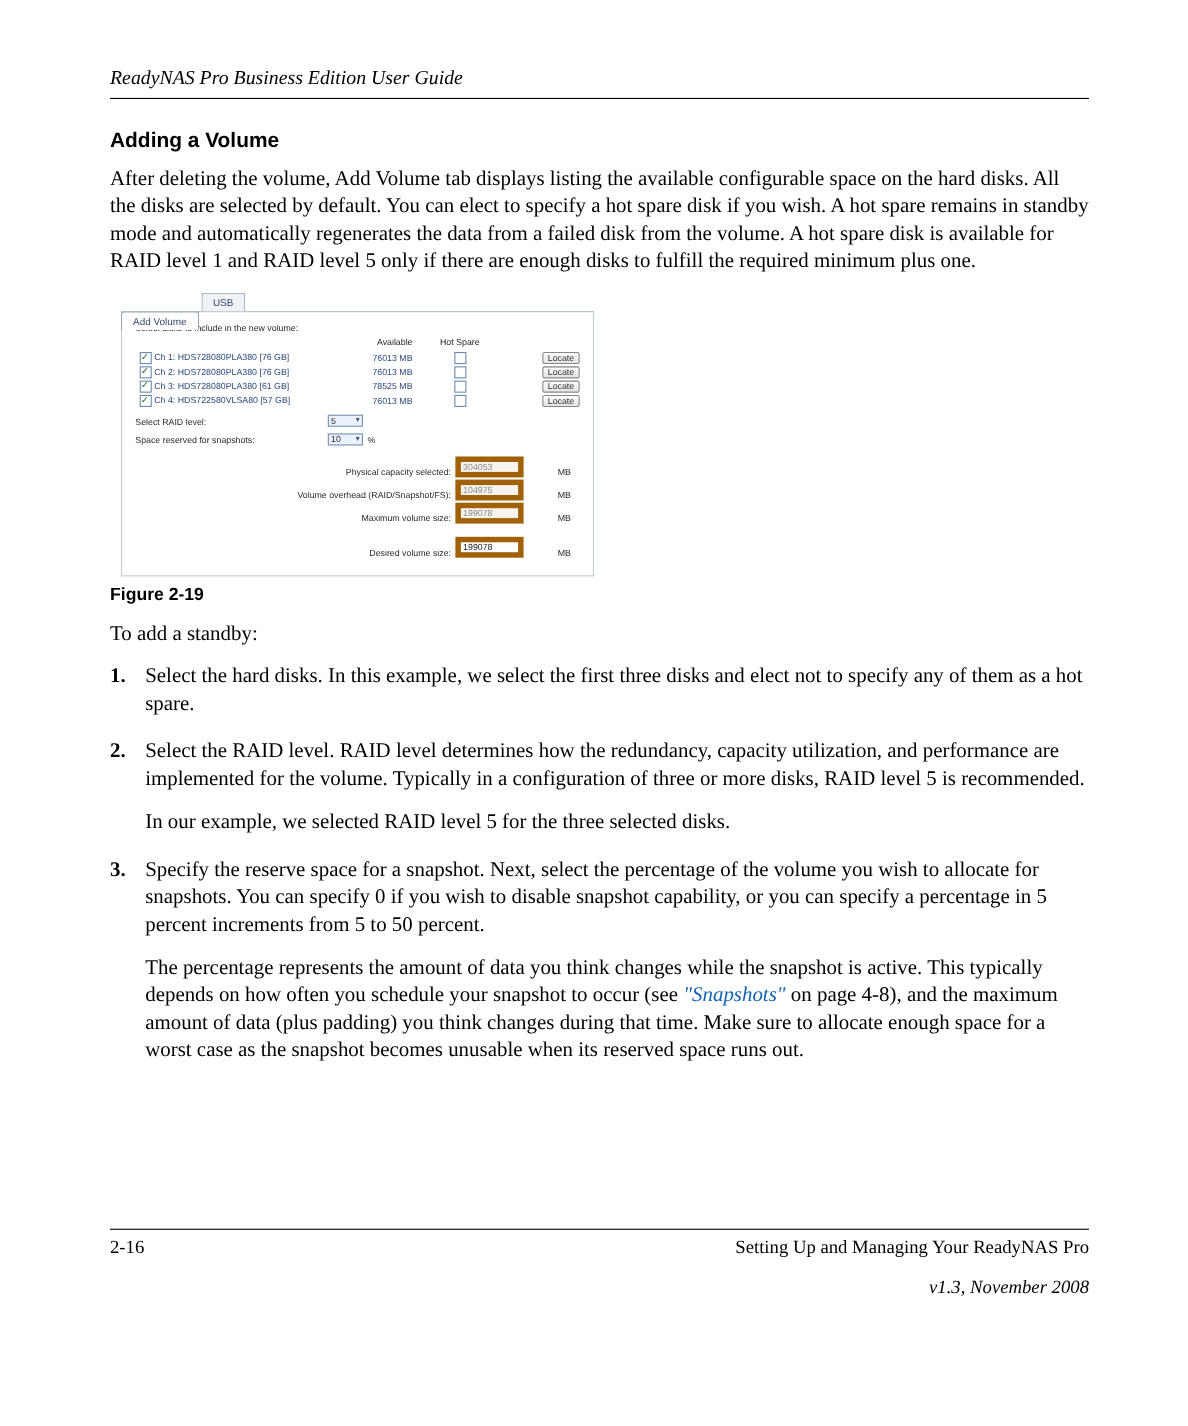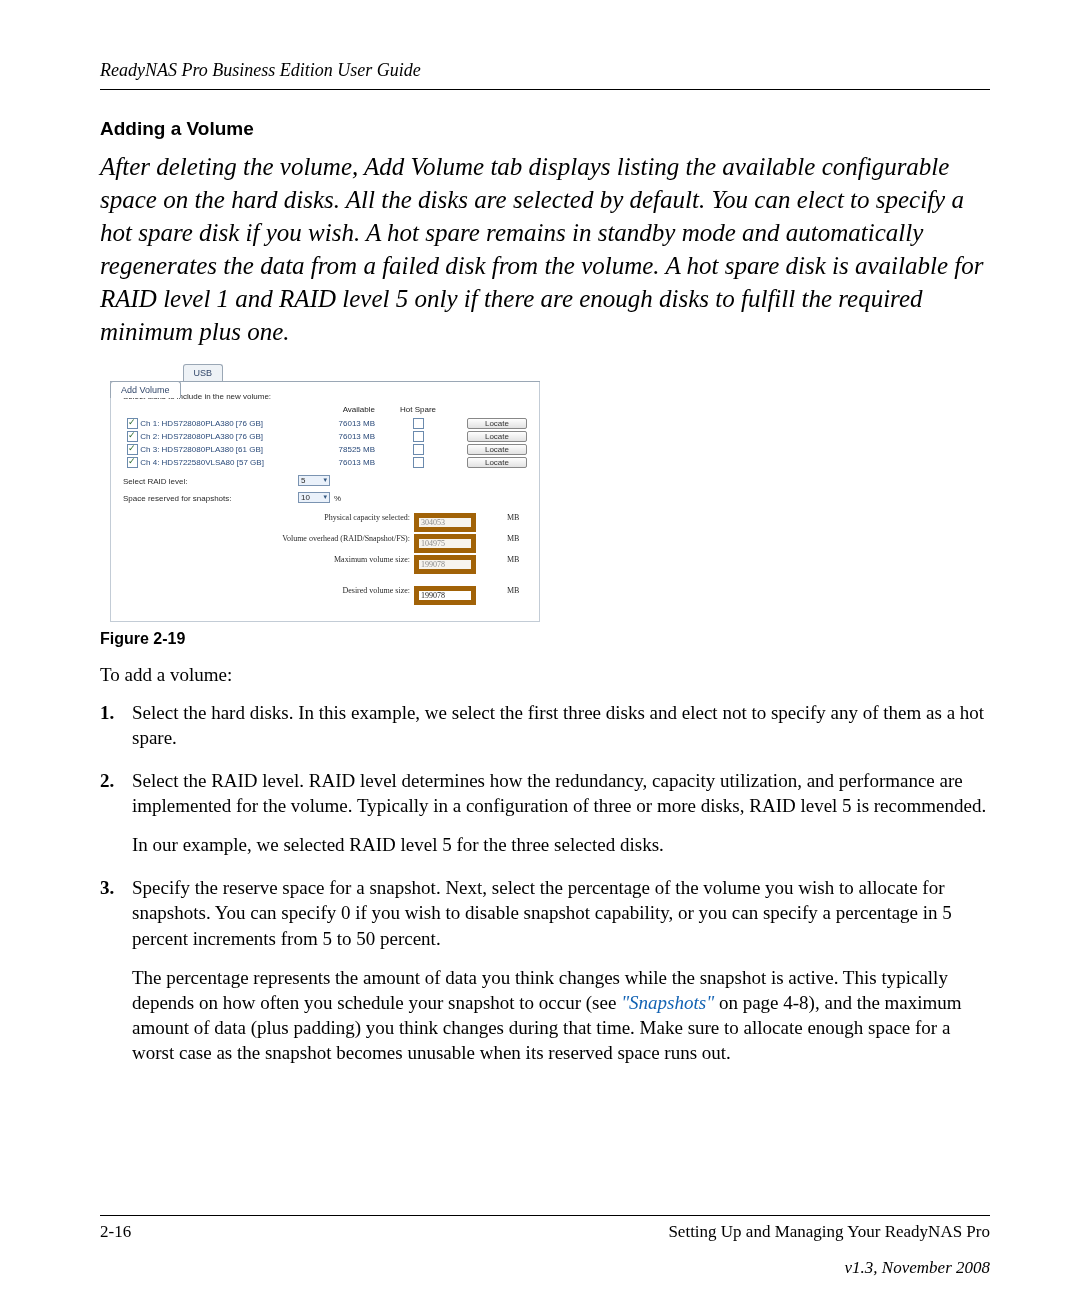--- a/index.html
+++ b/index.html
@@ -22,24 +22,23 @@
     border-top: 1.5px solid #000;
     margin: 0 0 28px 0;
   }
   .section-title {
     font-family: Arial, Helvetica, sans-serif;
     font-weight: bold;
     font-size: 19px;
     margin-bottom: 10px;
   }
   .body-para {
-    font-size: 25px;
+    font-size: 19px;
     line-height: 1.32;
     margin-bottom: 16px;
-    font-style: italic;
   }
   .figure-caption {
     font-family: Arial, Helvetica, sans-serif;
     font-weight: bold;
     font-size: 16px;
     margin: 8px 0 16px 0;
   }
   .lead-in {
     font-size: 19px;
     margin-bottom: 14px;
@@ -145,21 +144,21 @@
     content: "✓";
     position: absolute;
     top: -2px; left: 0;
     font-size: 9px;
     color: #2b6a2b;
   }
   .btn-locate {
     font-size: 8px;
     border: 1px solid #888;
     background: linear-gradient(#fefefe,#e2e2e2);
-    padding: 0 17px;
+    padding: 0 4px;
     border-radius: 2px;
     color: #333;
     display: inline-block;
   }
   .form-row {
     display: flex;
     align-items: flex-end;
     font-size: 8px;
     color: #2a2a2a;
     margin-top: 6px;
@@ -179,23 +178,22 @@
     float: right;
   }
   .summary {
     margin-top: 10px;
     font-size: 8px;
     color: #2a2a2a;
   }
   .summary-row {
     display: flex;
     justify-content: flex-end;
-    align-items: flex-start;
+    align-items: flex-end;
     margin-bottom: 2px;
-    font-family: Liberation Serif, serif;
   }
   .summary-row .slabel { text-align: right; margin-right: 4px; }
   .val-box {
     width: 48px;
     border: 5px solid #a16207;
     background: #f7f4ee;
     font-size: 8px;
     padding: 0 2px;
     text-align: left;
     color: #8a8a8a;
@@ -302,21 +300,21 @@
           <span class="slabel">Desired volume size:</span>
           <span class="val-box editable">199078</span>
           <span class="unit">MB</span>
         </div>
       </div>
     </div>
   </div>
 
   <div class="figure-caption">Figure 2-19</div>
 
-  <div class="lead-in">To add a volume:</div>
+  <div class="lead-in">To add a standby:</div>
 
   <ol class="steps">
     <li>
       <span>Select the hard disks. In this example, we select the first three disks and elect not to specify any of them as a hot spare.</span>
     </li>
     <li>
       <span>Select the RAID level. RAID level determines how the redundancy, capacity utilization, and performance are implemented for the volume. Typically in a configuration of three or more disks, RAID level 5 is recommended.</span>
       <div class="step-cont">In our example, we selected RAID level 5 for the three selected disks.</div>
     </li>
     <li>

